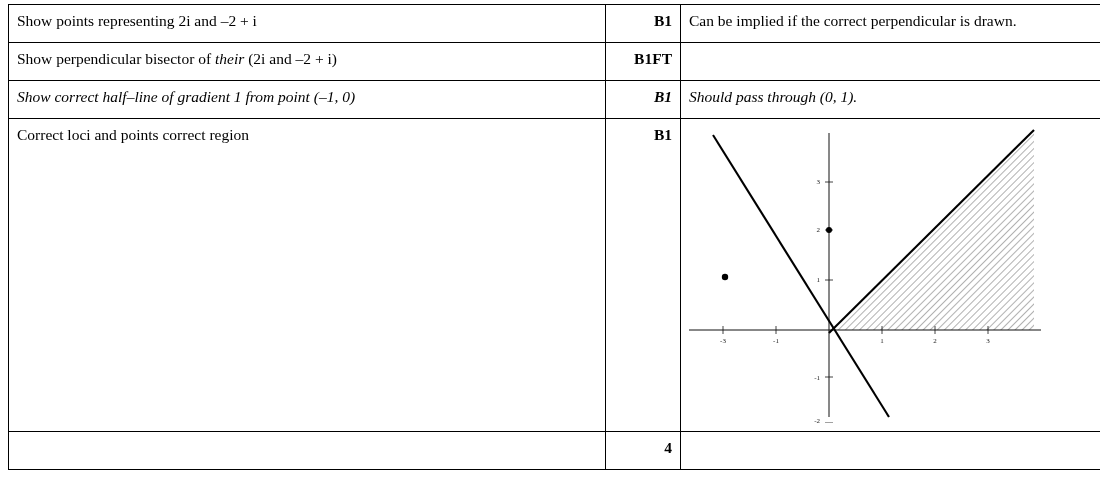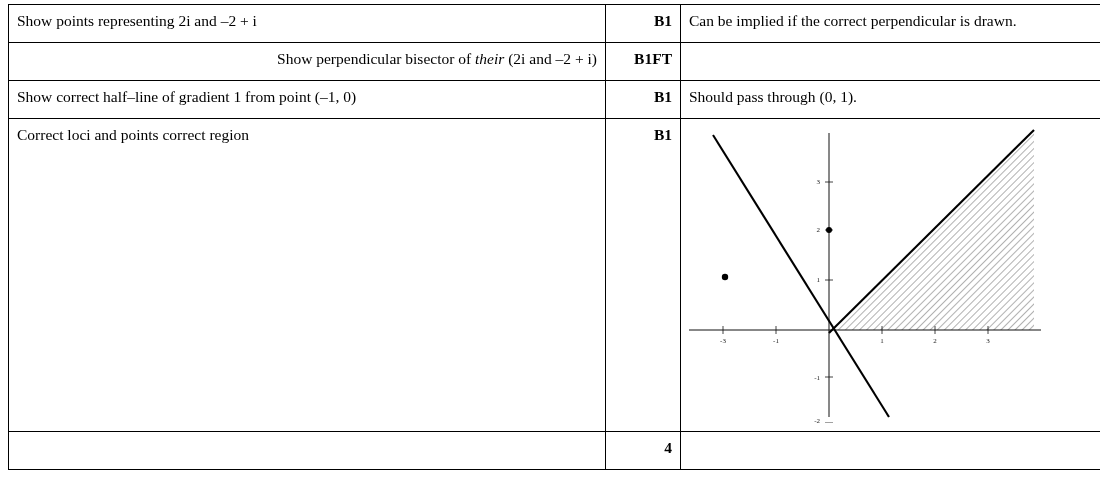--- a/index.html
+++ b/index.html
@@ -31,22 +31,22 @@
     vertical-align: top;
     padding: 6px 8px 6px 8px;
     font-size: 15.5px;
     line-height: 1.25;
   }
   .col-statement { width: 580px; }
   .col-mark { width: 58px; text-align: right; font-weight: bold; padding-right: 10px; }
   .col-notes { width: 446px; }
 
   .row-h1 td { height: 25px; }
-  .row-h2 td { height: 25px; text-align: right; }
-  .row-h3 td { height: 25px; }
+  .row-h2 td { height: 25px; }
+  .row-h3 td { height: 25px; font-style: italic; }
   .row-h4 td { height: 300px; }
   .row-total td { height: 25px; }
 
   .italic { font-style: italic; }
 
   .notes-cell-graph {
     padding: 0;
     position: relative;
   }
 

